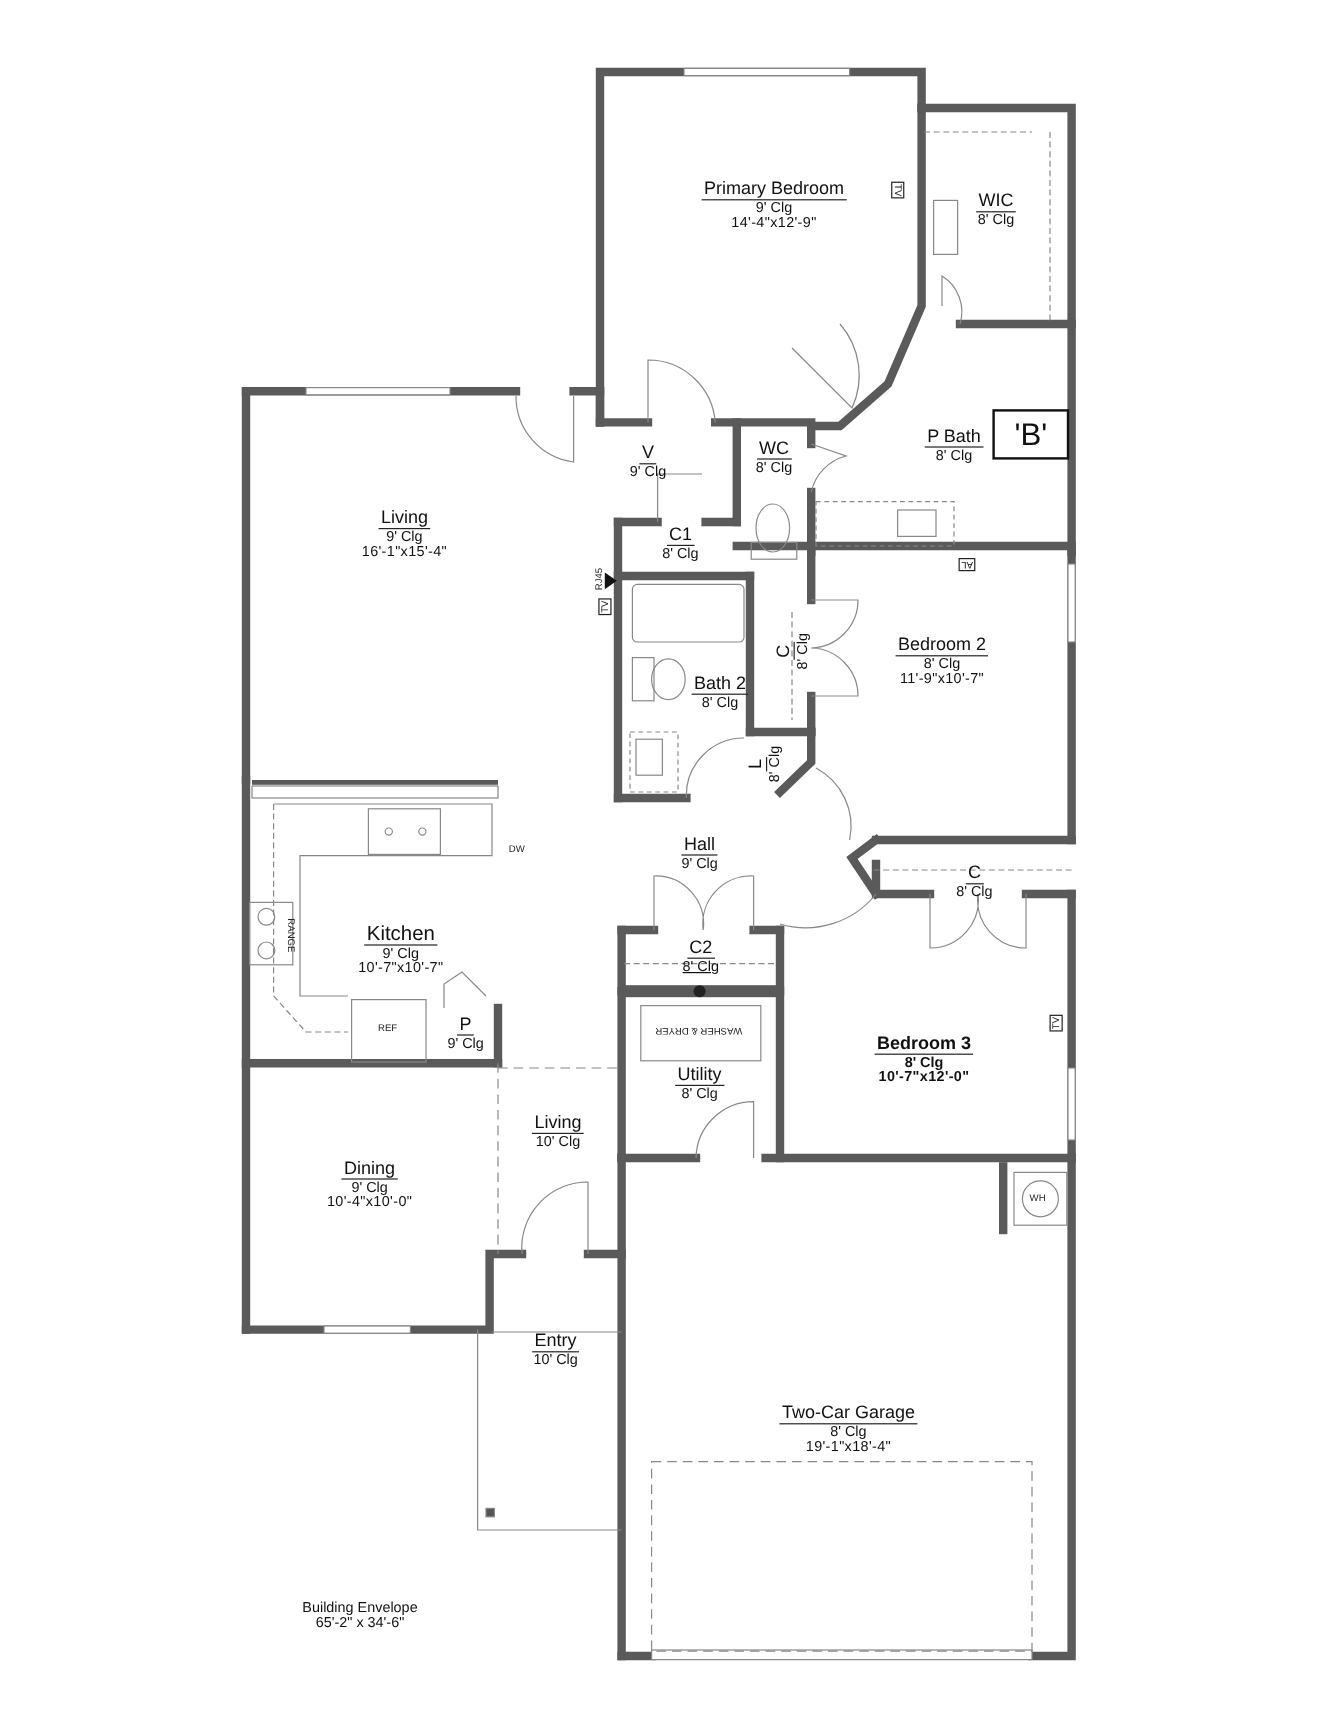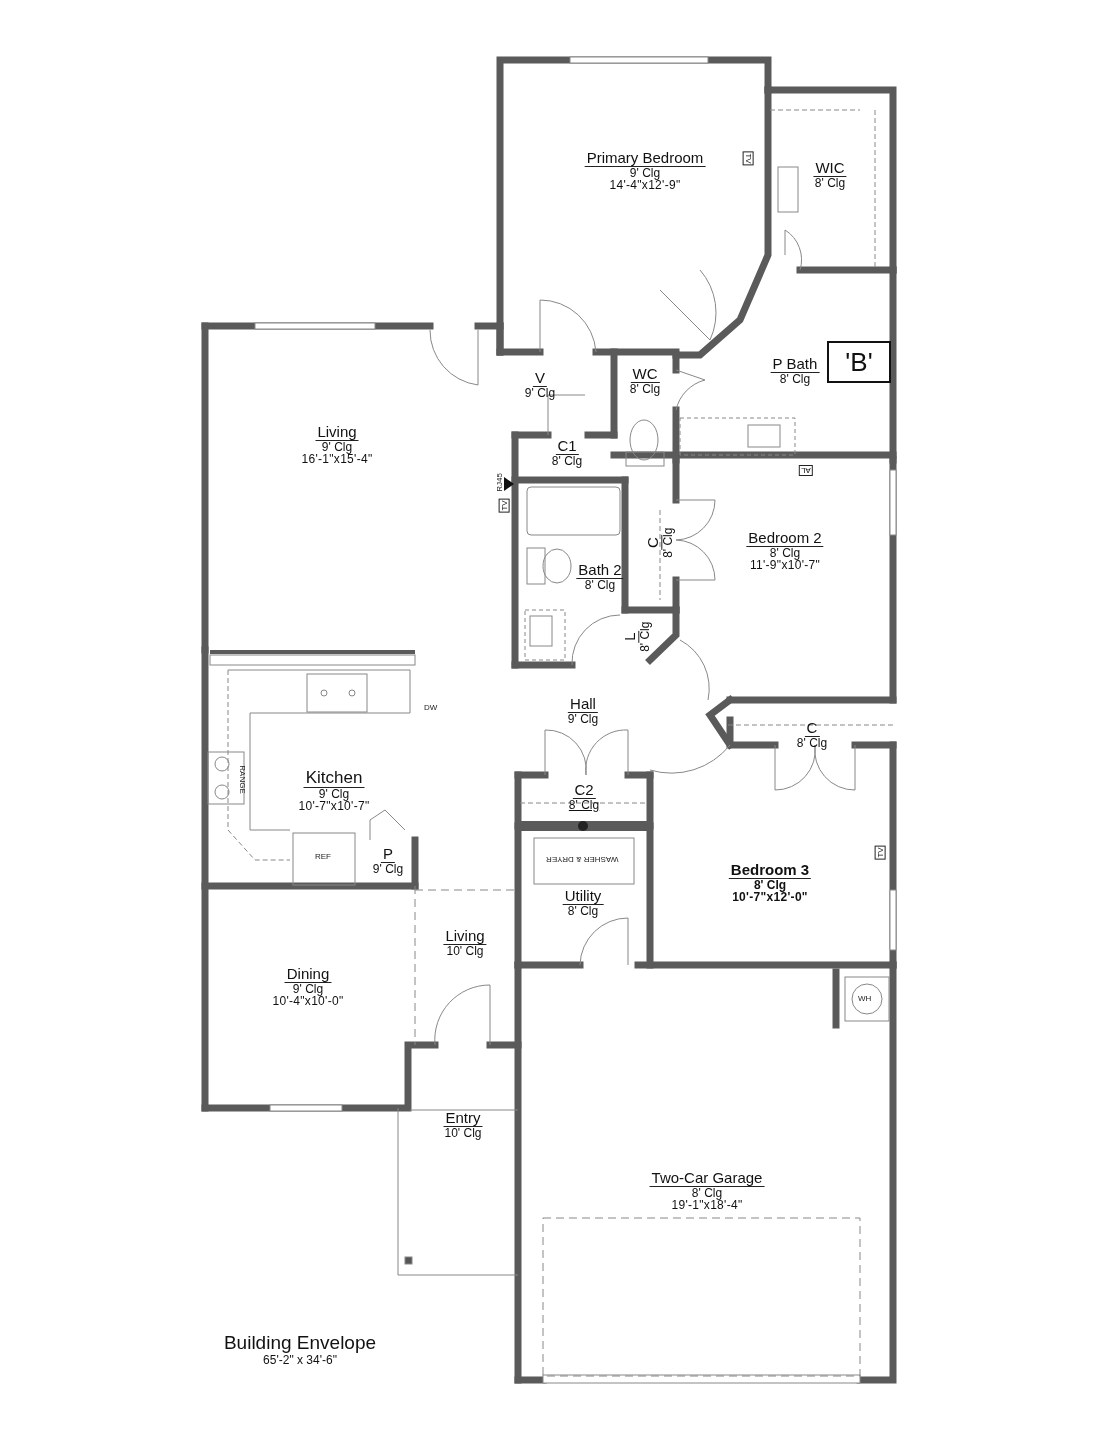--- a/index.html
+++ b/index.html
@@ -8,21 +8,21 @@
   svg.plan { position: absolute; left: 0; top: 0; }
   .lbl { position: absolute; transform: translateX(-50%); text-align: center; line-height: 1.05; white-space: nowrap; }
   .lbl .name { font-size: 15px; display: inline-block; border-bottom: 1px solid #222; padding: 0 2px; }
   .lbl .clg { font-size: 12px; display: block; }
   .lbl .dim { font-size: 12px; display: block; letter-spacing: 0.3px; }
   .rot { transform: translateX(-50%) rotate(-90deg); transform-origin: center center; }
   .small { position: absolute; font-size: 8px; color: #222; }
   .tag { position: absolute; border: 1px solid #222; font-size: 8px; padding: 0 1px; background: #fff; }
   .bbox { position: absolute; border: 2px solid #111; font-size: 26px; text-align: center; line-height: 38px; }
   .envelope { position: absolute; text-align: center; transform: translateX(-50%); line-height: 1.1; }
-  .envelope .t1 { font-size: 19px; display: block; }
+  .envelope .t1 { font-size: 12px; display: block; }
   .envelope .t2 { font-size: 12px; display: block; }
 </style>
 </head>
 <body>
 
 <svg class="plan" width="1112" height="1439" viewBox="0 0 1112 1439" xmlns="http://www.w3.org/2000/svg">
   <g fill="none" stroke="#5a5a5a" stroke-width="7" stroke-linecap="square">
 
     <path d="M500 352 V60 H768 V90"></path>
     <path d="M768 90 V255 L740 320 L700 355 H676"></path>

